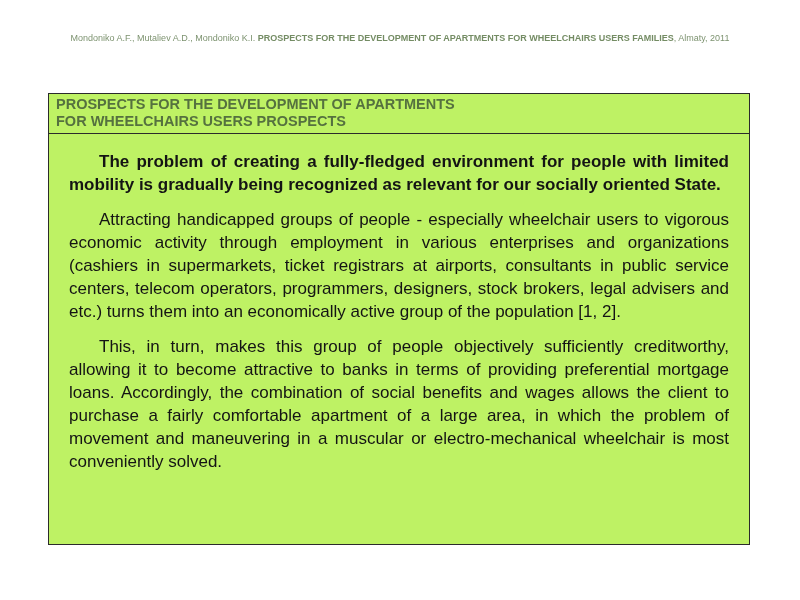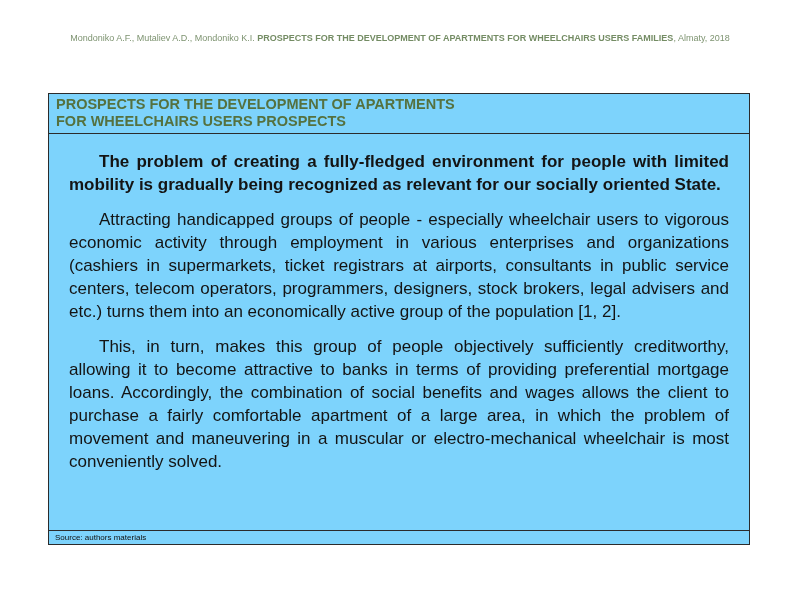--- a/index.html
+++ b/index.html
@@ -27,21 +27,21 @@
     font-weight: bold;
     color: #748c64;
   }
   .doc-frame {
     position: absolute;
     left: 48px;
     top: 93px;
     width: 702px;
     height: 452px;
     border: 1px solid #2b2b2b;
-    background: #7dd3fc;
+    background: #bef264;
     display: flex;
     flex-direction: column;
     box-sizing: border-box;
   }
   .title-section {
     border-bottom: 1px solid #2b2b2b;
     padding: 2px 7px 3px 7px;
     color: #55713f;
     font-weight: bold;
     font-size: 14.5px;
@@ -69,27 +69,26 @@
     font-size: 8px;
     line-height: 11px;
     padding: 1px 6px 1px 6px;
     color: #111111;
   }
 </style>
 </head>
 <body>
 
 <div class="citation-line">
-  <span>Mondoniko A.F., Mutaliev A.D., Mondoniko K.I. </span><span class="work-title">PROSPECTS FOR THE DEVELOPMENT OF APARTMENTS FOR WHEELCHAIRS USERS FAMILIES</span><span>, Almaty, 2018</span>
+  <span>Mondoniko A.F., Mutaliev A.D., Mondoniko K.I. </span><span class="work-title">PROSPECTS FOR THE DEVELOPMENT OF APARTMENTS FOR WHEELCHAIRS USERS FAMILIES</span><span>, Almaty, 2011</span>
 </div>
 
 <div class="doc-frame">
   <div class="title-section">
     <div>PROSPECTS FOR THE DEVELOPMENT OF APARTMENTS</div>
     <div>FOR WHEELCHAIRS USERS PROSPECTS</div>
   </div>
   <div class="body-section">
     <p class="para-bold">The problem of creating a fully-fledged environment for people with limited mobility is gradually being recognized as relevant for our socially oriented State.</p>
     <p>Attracting handicapped groups of people - especially wheelchair users to vigorous economic activity through employment in various enterprises and organizations (cashiers in supermarkets, ticket registrars at airports, consultants in public service centers, telecom operators, programmers, designers, stock brokers, legal advisers and etc.) turns them into an economically active group of the population [1, 2].</p>
     <p>This, in turn, makes this group of people objectively sufficiently creditworthy, allowing it to become attractive to banks in terms of providing preferential mortgage loans. Accordingly, the combination of social benefits and wages allows the client to purchase a fairly comfortable apartment of a large area, in which the problem of movement and maneuvering in a muscular or electro-mechanical wheelchair is most conveniently solved.</p>
   </div>
-  <div class="source-strip">Source: authors materials</div>
 </div>
 
 </body></html>

